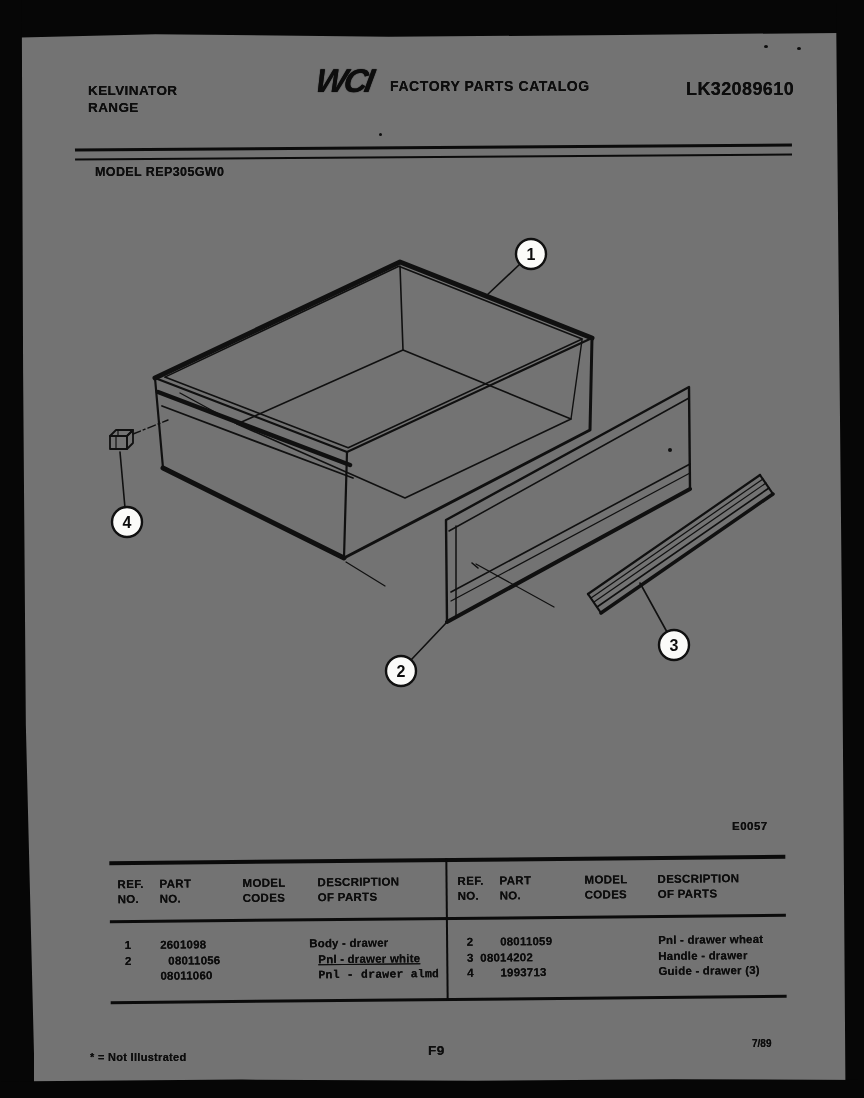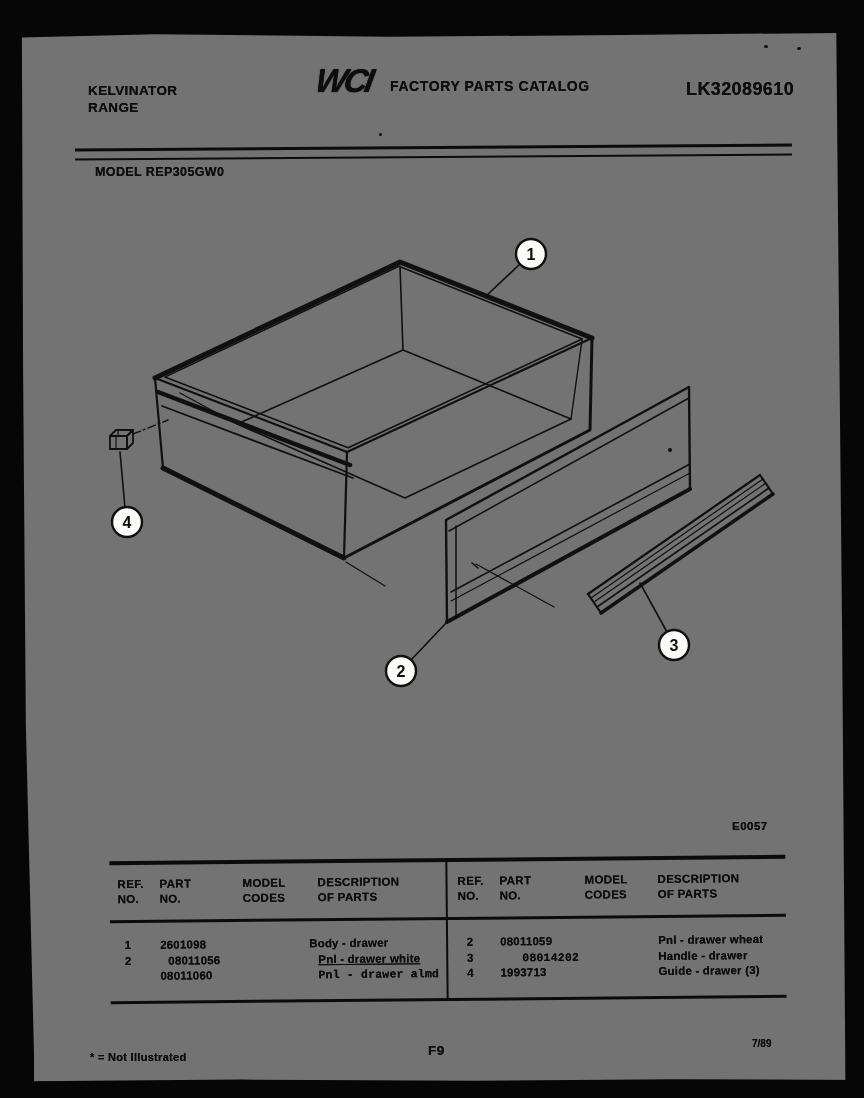--- a/index.html
+++ b/index.html
@@ -206,21 +206,21 @@
     </div>
 
     <div class="row" style="top:78px;">
       <span class="cell ink" style="left:352px;width:16px;text-align:center;">2</span>
       <span class="cell ink" style="left:390px;">08011059</span>
       <span class="cell ink" style="left:475px;"></span>
       <span class="cell ink" style="left:548px;">Pnl - drawer wheat</span>
     </div>
     <div class="row" style="top:93.5px;">
       <span class="cell ink" style="left:352px;width:16px;text-align:center;">3</span>
-      <span class="cell ink" style="left:412px;font-family:Liberation Mono, monospace;">08014202</span>
+      <span class="cell ink" style="left:370px;">08014202</span>
       <span class="cell ink" style="left:475px;"></span>
       <span class="cell ink" style="left:548px;">Handle - drawer</span>
     </div>
     <div class="row" style="top:109px;">
       <span class="cell ink" style="left:352px;width:16px;text-align:center;">4</span>
       <span class="cell ink" style="left:390px;">1993713</span>
       <span class="cell ink" style="left:475px;"></span>
       <span class="cell ink" style="left:548px;">Guide - drawer (3)</span>
     </div>
   </div>

